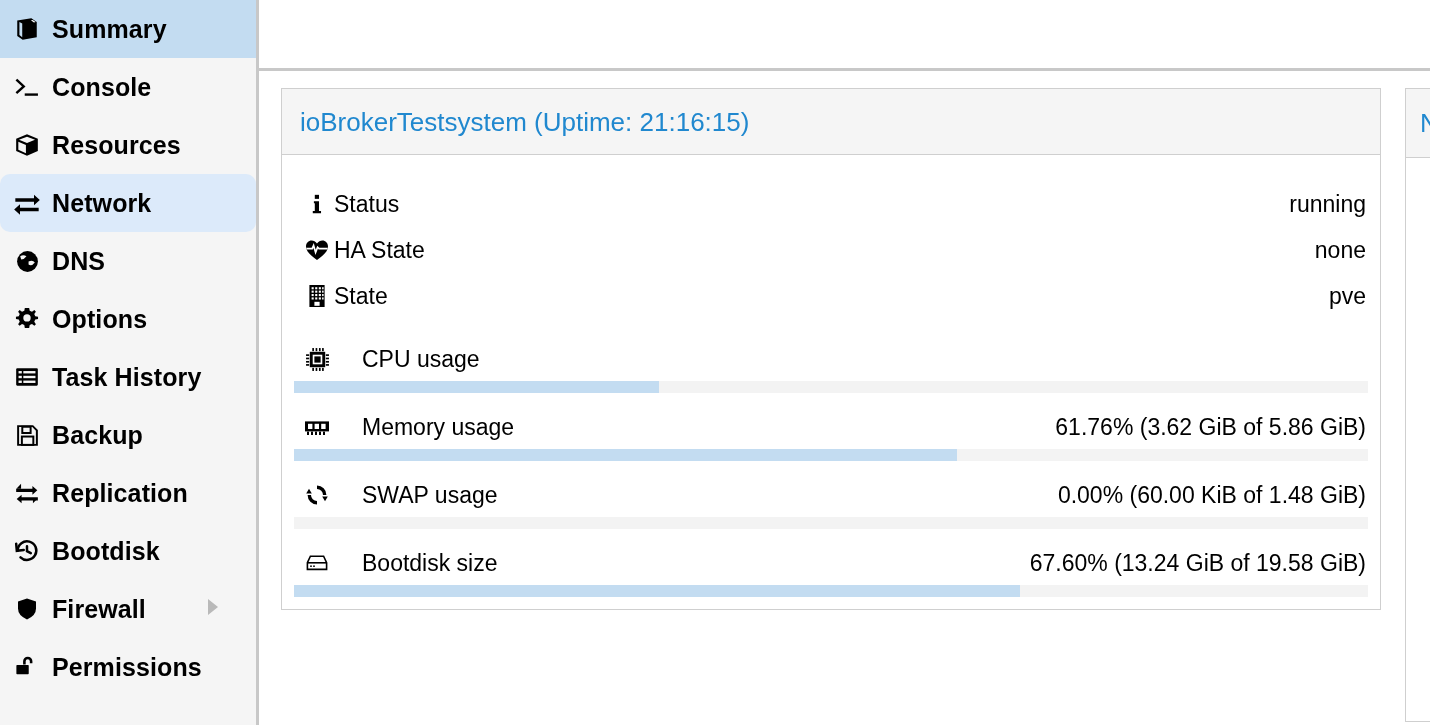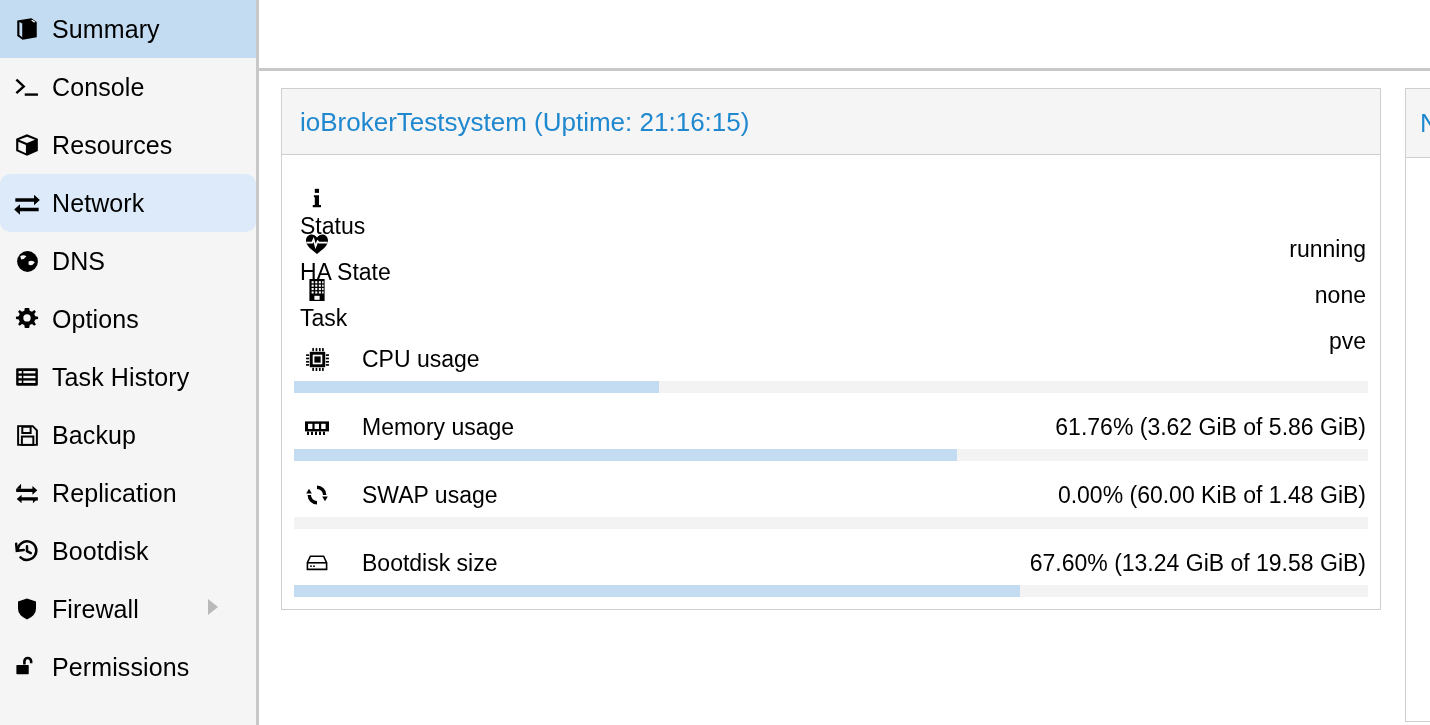--- a/index.html
+++ b/index.html
@@ -38,20 +38,21 @@
     justify-content: center;
     color: #000000;
   }
   .nav-icon svg { display: block; }
   .nav-label {
     font-size: 25px;
     color: #000000;
     line-height: 1;
     letter-spacing: 0.1px;
     padding-left: 6px;
+    font-weight: bold;
   }
   .nav-arrow {
     position: absolute;
     right: 36px;
     top: 50%;
     transform: translateY(-50%);
     color: #b9b9b9;
   }
 
   
@@ -98,24 +99,23 @@
     line-height: 1;
   }
   .panel-body {
     flex: 1 1 auto;
     background: #ffffff;
     padding: 26px 6px 0 6px;
   }
 
   .stat-row {
     display: flex;
-    align-items: flex-start;
+    align-items: center;
     height: 46px;
     padding: 0 0 0 12px;
-    flex-direction: column;
   }
   .stat-icon {
     width: 34px;
     flex: 0 0 34px;
     display: flex;
     align-items: center;
     justify-content: center;
     color: #000000;
   }
   .stat-icon svg { display: block; }
@@ -363,21 +363,21 @@
                     <rect x="11.8" y="10" width="2.1" height="2.1"></rect>
                     <rect x="15.1" y="10" width="1.5" height="2.1"></rect>
                   <rect x="4.6" y="13.4" width="2.1" height="2.1"></rect>
                     <rect x="8.2" y="13.4" width="2.1" height="2.1"></rect>
                     <rect x="11.8" y="13.4" width="2.1" height="2.1"></rect>
                     <rect x="15.1" y="13.4" width="1.5" height="2.1"></rect>
                   <rect x="7.4" y="17.8" width="5.2" height="4"></rect>
                 </g>
               </svg>
             </span>
-            <span class="stat-label">Task</span>
+            <span class="stat-label">State</span>
             <span class="stat-value">pve</span>
           </div>
 
           <div class="spacer-sm"></div>
 
           <div class="gauge-group">
             <div class="gauge-row">
               <span class="stat-icon">
                 <svg width="25" height="25" viewBox="0 0 24 24" fill="currentColor">
                   <rect x="4.6" y="4.6" width="14.8" height="14.8"></rect>

